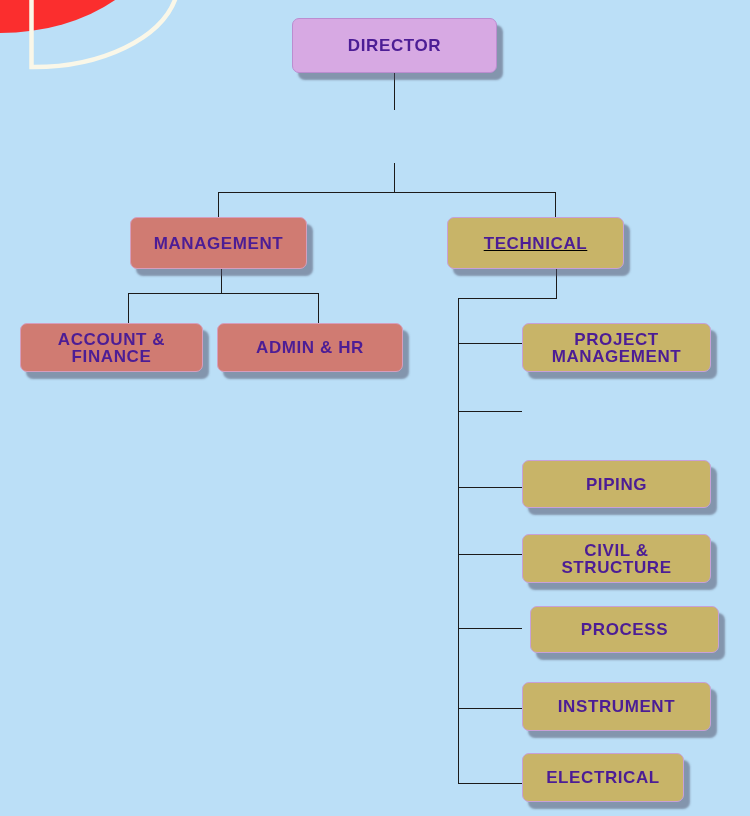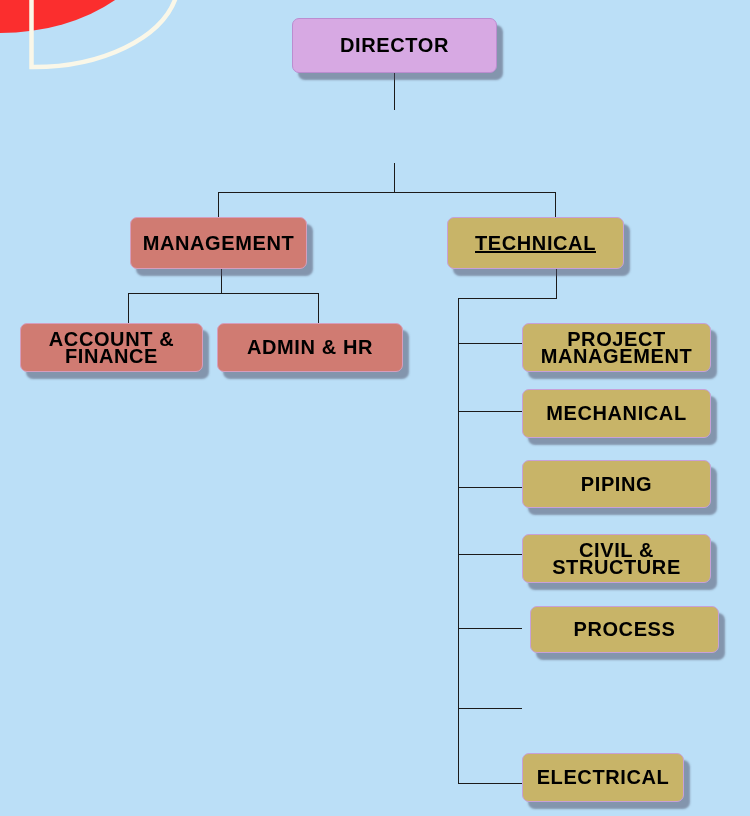--- a/index.html
+++ b/index.html
@@ -14,21 +14,21 @@
   .line{position:absolute;background:#1b1b1b;}
   .node{
     position:absolute;
     display:flex;align-items:center;justify-content:center;
     text-align:center;
     border-radius:7px;
     box-shadow:6px 7px 2px rgba(75,75,100,0.50);
     box-sizing:border-box;
   }
   .node span{
-    font-size:20px;font-weight:bold;color:#000000;
+    font-size:17px;font-weight:bold;color:#4c1d95;
     letter-spacing:0.6px;line-height:17px;
     white-space:pre-line;
   }
   .purple{background:#D7A9E3;border:1px solid #BB8DD0;}
   .salmon{background:#D07B72;border:1px solid #D59EBE;}
   .olive{background:#C8B468;border:1px solid #C7A0D8;}
 </style>
 </head>
 <body>
 
@@ -79,35 +79,35 @@
 
   <div class="node salmon" style="left:217px;top:323px;width:186px;height:49px;">
     <span>ADMIN &amp; HR</span>
   </div>
 
   <div class="node olive" style="left:522px;top:323px;width:189px;height:49px;">
     <span>PROJECT
 MANAGEMENT</span>
   </div>
 
-  <div class="node olive" style="left:522px;top:389px;width:189px;height:49px;">
-    <span>MECHANICAL</span>
-  </div>
 
   <div class="node olive" style="left:522px;top:460px;width:189px;height:48px;">
     <span>PIPING</span>
   </div>
 
   <div class="node olive" style="left:522px;top:534px;width:189px;height:49px;">
     <span>CIVIL &amp;
 STRUCTURE</span>
   </div>
 
   <div class="node olive" style="left:530px;top:606px;width:189px;height:47px;">
     <span>PROCESS</span>
   </div>
 
+  <div class="node olive" style="left:522px;top:682px;width:189px;height:49px;">
+    <span>INSTRUMENT</span>
+  </div>
 
   <div class="node olive" style="left:522px;top:753px;width:162px;height:49px;">
     <span>ELECTRICAL</span>
   </div>
 
 </div>
 
 </body></html>

